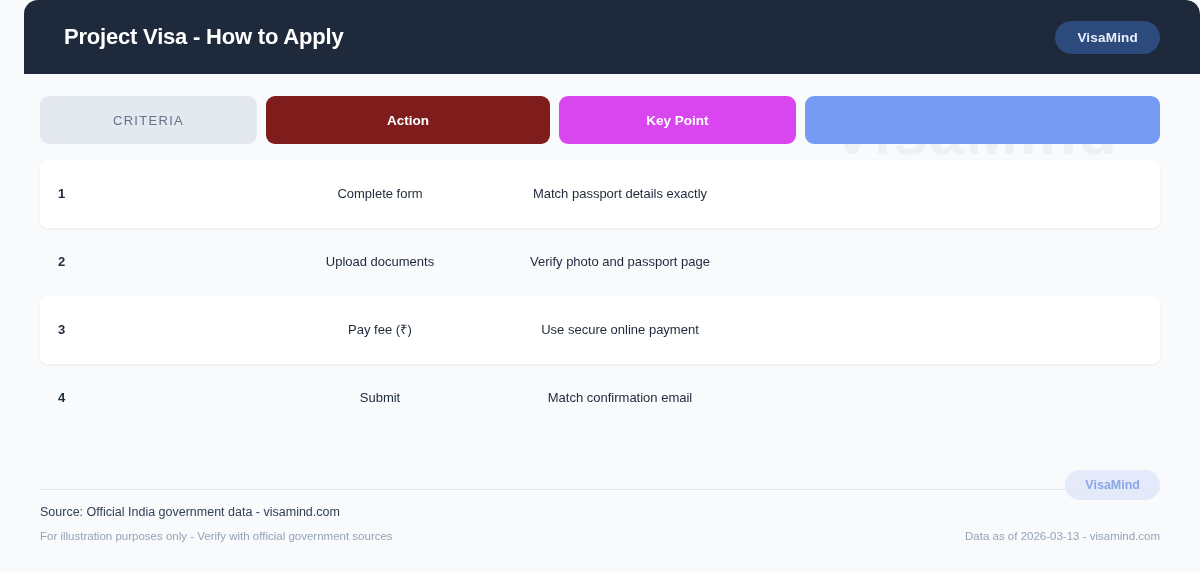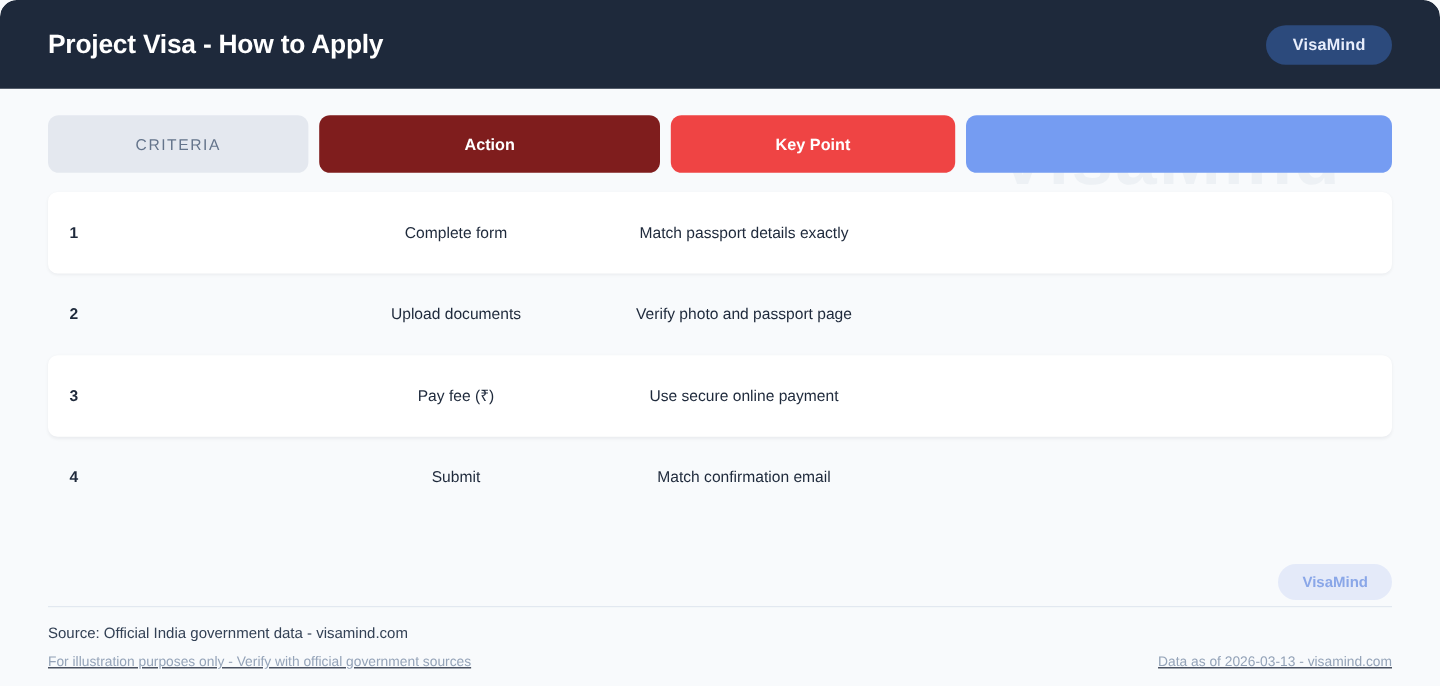--- a/index.html
+++ b/index.html
@@ -29,20 +29,21 @@
   
   .header {
     height: 74px;
     background: #1e293b;
     display: flex;
     align-items: center;
     justify-content: space-between;
     padding: 0 40px;
     border-top-left-radius: 14px;
     border-top-right-radius: 14px;
+    margin-left: 24px;
   }
 
   .header-title {
     font-size: 22px;
     font-weight: bold;
     color: #ffffff;
     letter-spacing: -0.2px;
   }
 
   .header-badge {
@@ -104,21 +105,21 @@
   }
 
   .col-pill.c1 {
     width: 288px;
     background: #7f1d1d;
     color: #ffffff;
   }
 
   .col-pill.c2 {
     width: 240px;
-    background: #ef4444;
+    background: #d946ef;
     color: #ffffff;
   }
 
   .col-pill.c3 {
     width: 360px;
     background: #759cf2;
     color: #ffffff;
   }
 
   
@@ -206,22 +207,21 @@
   .footer-source {
     font-size: 12.5px;
     color: #334155;
     margin-bottom: 11px;
   }
 
   .footer-bottom {
     display: flex;
     justify-content: space-between;
     align-items: flex-start;
-    padding-bottom: 14px;
-    text-decoration: underline;
+    padding-bottom: 30px;
   }
 
   .footer-note,
   .footer-asof {
     font-size: 11.5px;
     color: #94a3b8;
   }
 </style>
 </head>
 <body>

